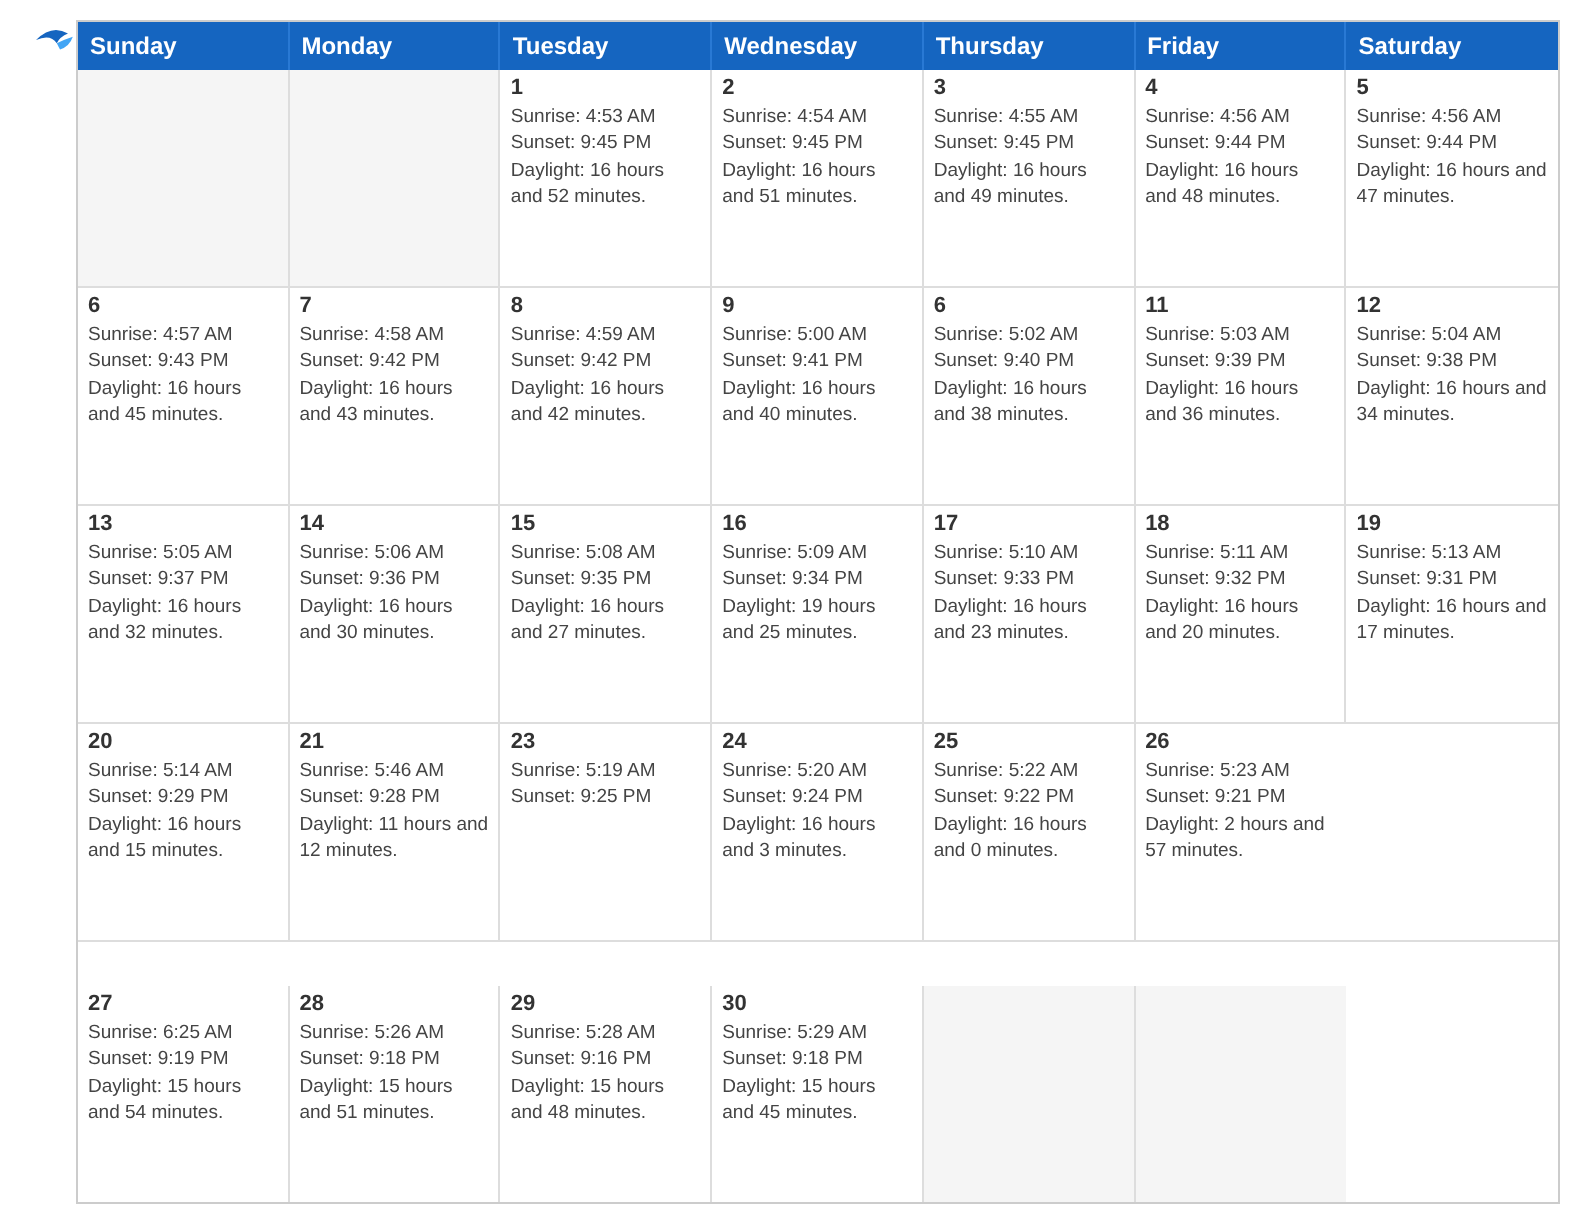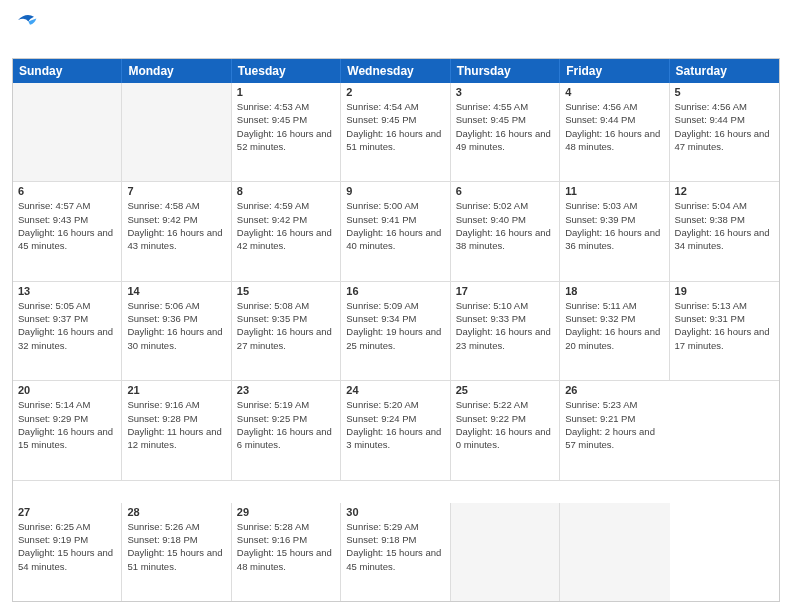--- a/index.html
+++ b/index.html
@@ -8,22 +8,20 @@
       height: 612px;
       font-family: Arial, sans-serif;
       background: #fff;
       overflow: hidden;
     }
     .container {
       width: 792px;
       height: 612px;
       padding: 10px 12px;
       display: flex;
-      flex-direction: column;
-      gap: 26px;
     }
     .header {
       display: flex;
       justify-content: space-between;
       align-items: flex-start;
       margin-bottom: 6px;
     }
     .logo {
       display: flex;
       align-items: center;
@@ -268,29 +266,28 @@
         </div>
         <div class="cal-row">
           <div class="cal-cell">
             <div class="day-num">20</div>
             <div class="cell-line">Sunrise: 5:14 AM</div>
             <div class="cell-line">Sunset: 9:29 PM</div>
             <div class="cell-line">Daylight: 16 hours and 15 minutes.</div>
           </div>
           <div class="cal-cell">
             <div class="day-num">21</div>
-            <div class="cell-line">Sunrise: 9:16 AM</div>
+            <div class="cell-line">Sunrise: 5:46 AM</div>
             <div class="cell-line">Sunset: 9:28 PM</div>
             <div class="cell-line">Daylight: 11 hours and 12 minutes.</div>
           </div>
           <div class="cal-cell">
             <div class="day-num">23</div>
             <div class="cell-line">Sunrise: 5:19 AM</div>
             <div class="cell-line">Sunset: 9:25 PM</div>
-            <div class="cell-line">Daylight: 16 hours and 6 minutes.</div>
           </div>
           <div class="cal-cell">
             <div class="day-num">24</div>
             <div class="cell-line">Sunrise: 5:20 AM</div>
             <div class="cell-line">Sunset: 9:24 PM</div>
             <div class="cell-line">Daylight: 16 hours and 3 minutes.</div>
           </div>
           <div class="cal-cell">
             <div class="day-num">25</div>
             <div class="cell-line">Sunrise: 5:22 AM</div>

